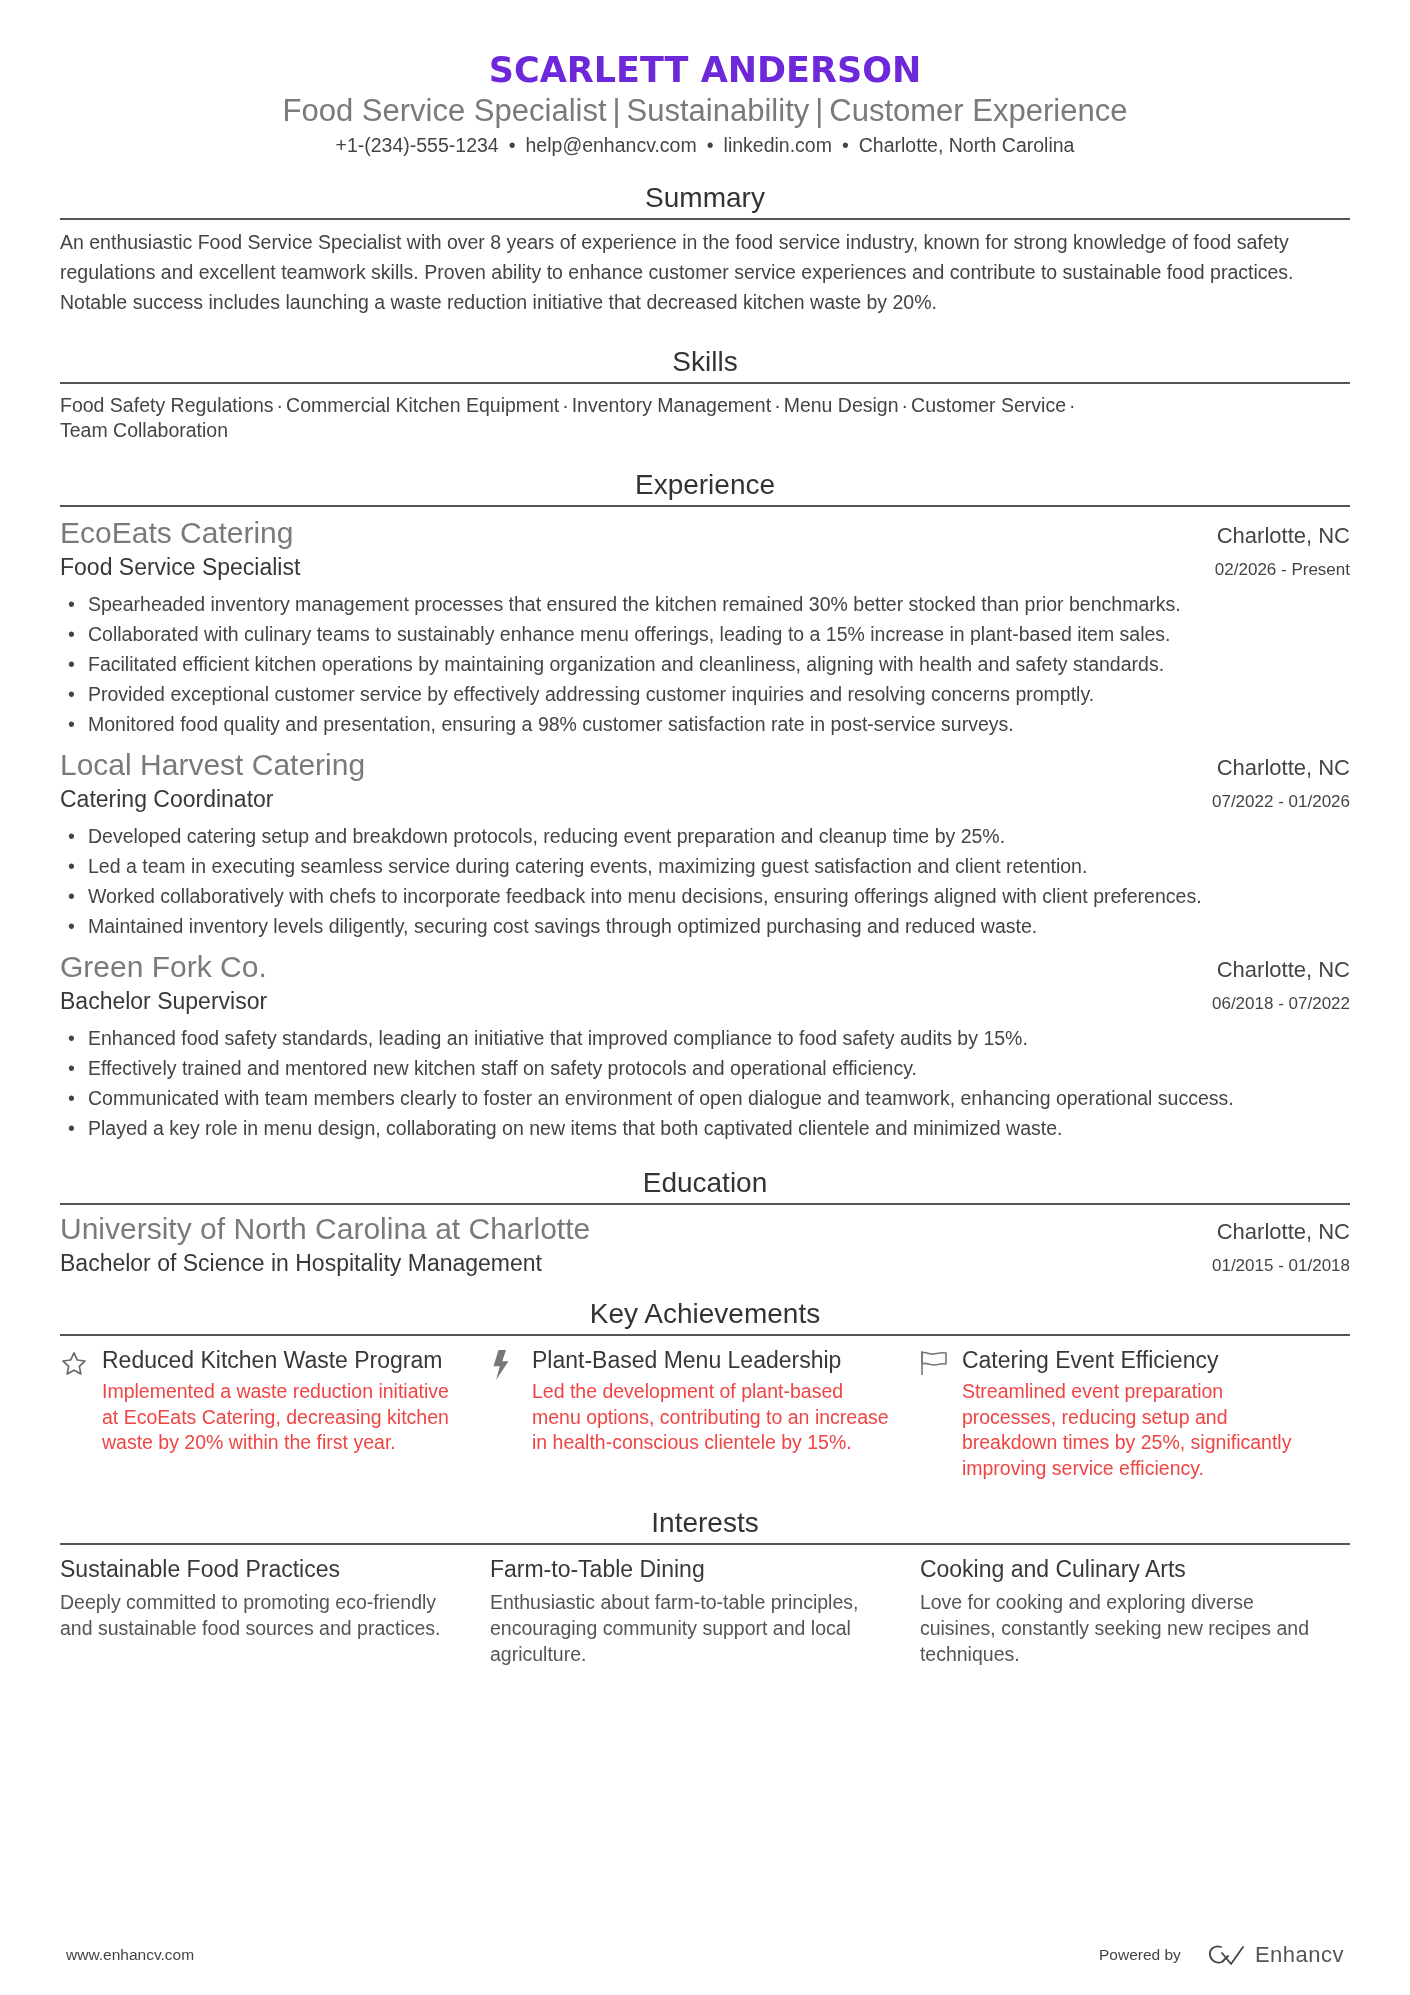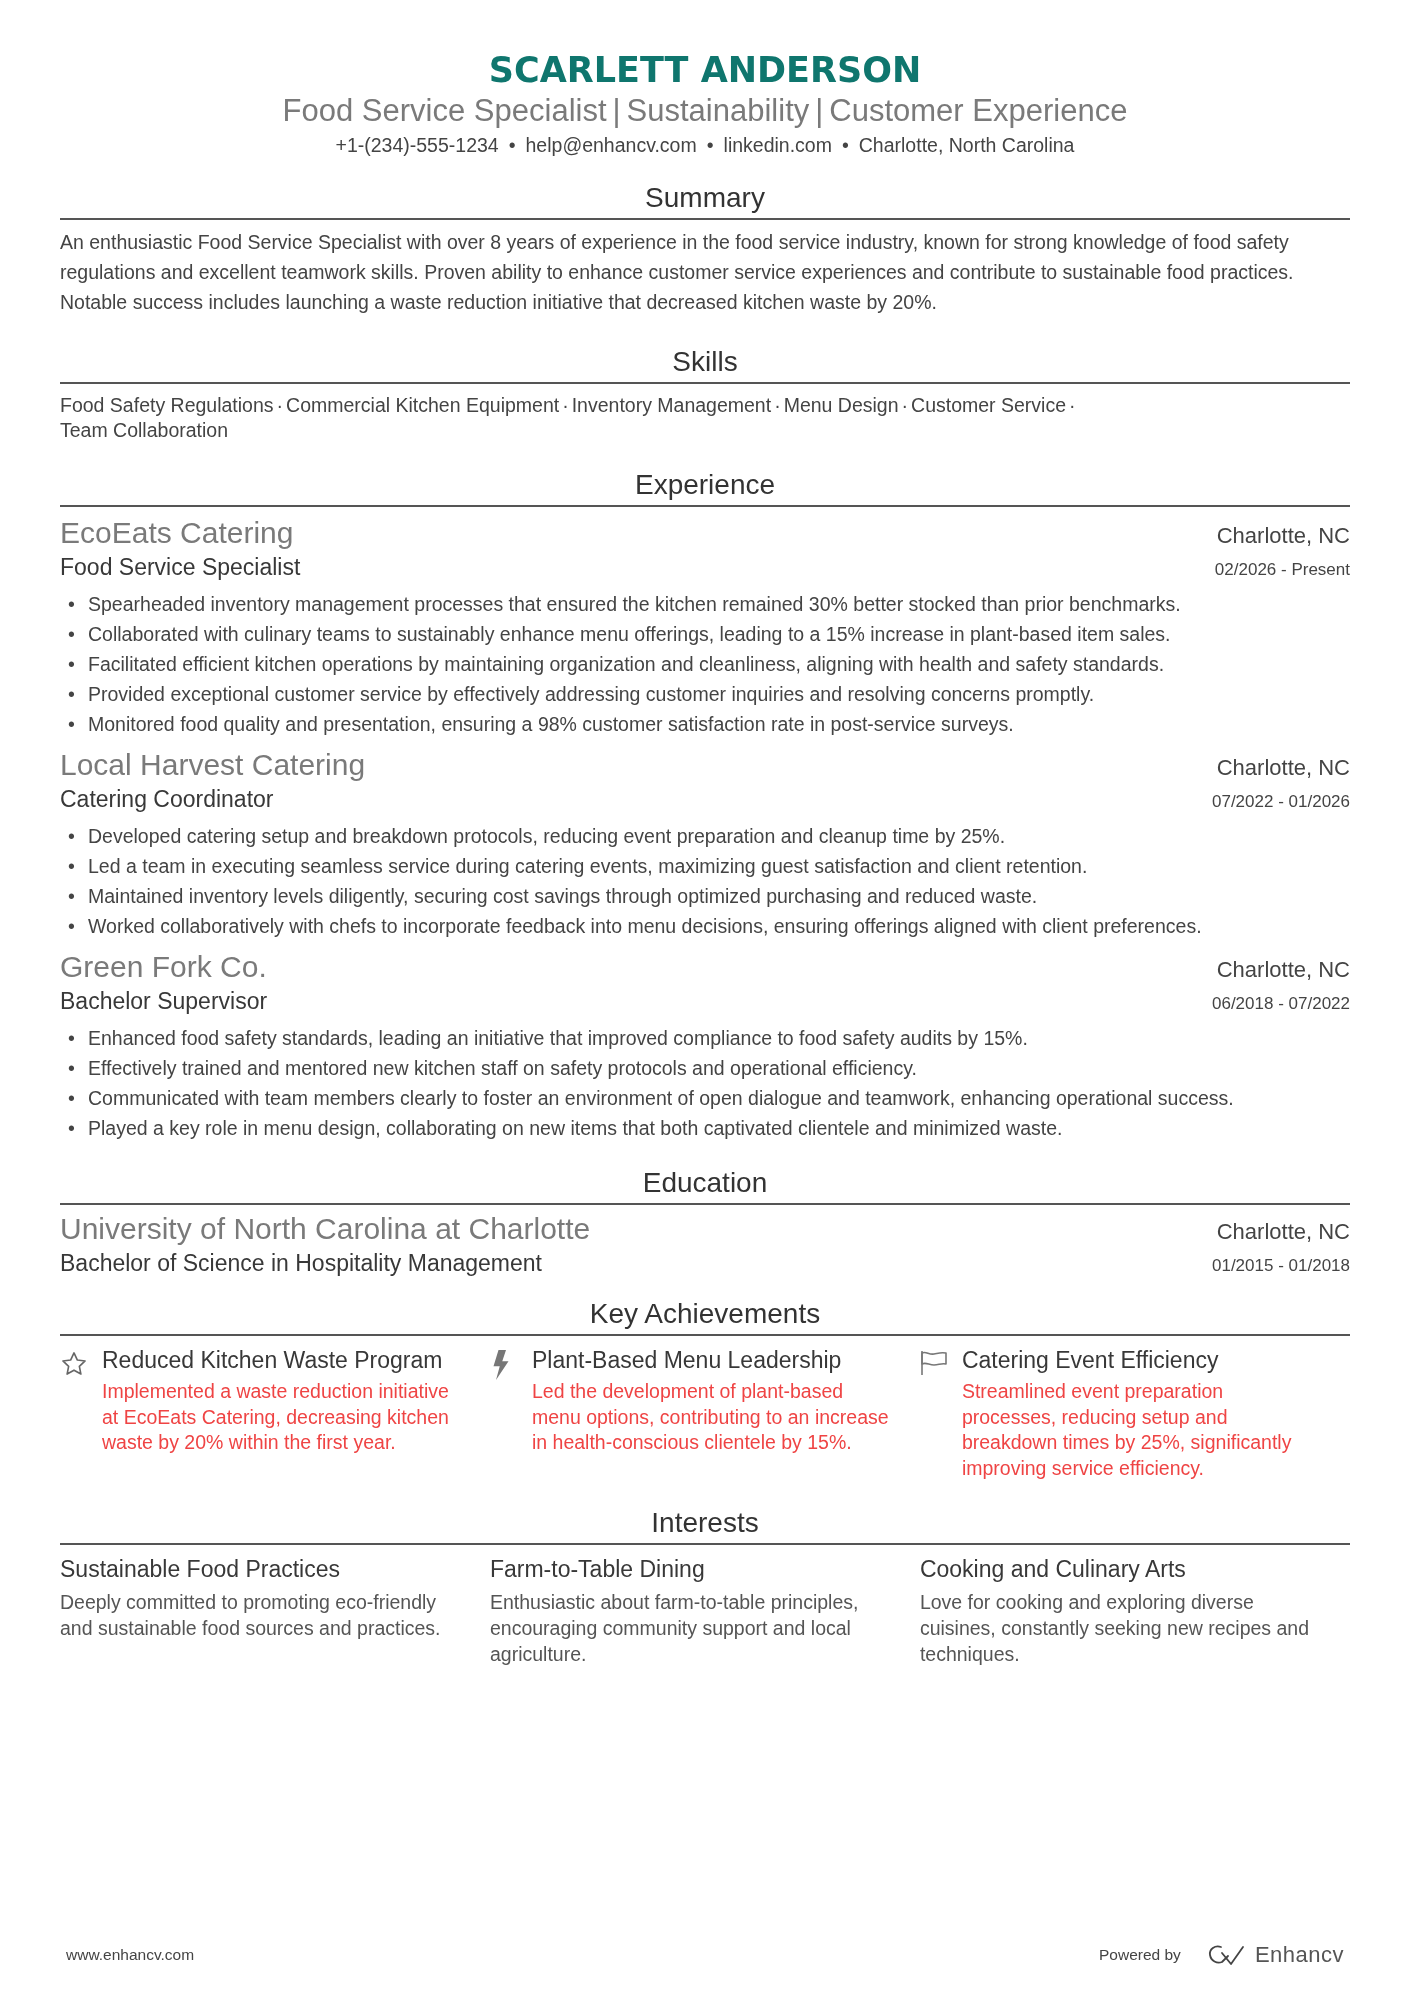--- a/index.html
+++ b/index.html
@@ -14,21 +14,21 @@
       width: 1410px;
       height: 1995px;
       padding: 0 60px;
     }
     .header { text-align: center; padding-top: 50px; }
     .name {
       font-family: "DejaVu Sans", sans-serif;
       font-weight: bold;
       font-size: 35px;
       letter-spacing: 0px;
-      color: #0f766e;
+      color: #6d28d9;
       line-height: 40px;
     }
     .headline {
       font-size: 31px;
       color: #7a7a7a;
       line-height: 38px;
       margin-top: 2px;
     }
     .headline .sep { display: inline-block; margin: 0 6px; color: #7a7a7a; }
     .contacts {
@@ -172,22 +172,22 @@
         <div class="company">Local Harvest Catering</div>
         <div class="location">Charlotte, NC</div>
       </div>
       <div class="row">
         <div class="role">Catering Coordinator</div>
         <div class="dates">07/2022 - 01/2026</div>
       </div>
       <ul class="bullets">
         <li>Developed catering setup and breakdown protocols, reducing event preparation and cleanup time by 25%.</li>
         <li>Led a team in executing seamless service during catering events, maximizing guest satisfaction and client retention.</li>
+        <li>Worked collaboratively with chefs to incorporate feedback into menu decisions, ensuring offerings aligned with client preferences.</li>
         <li>Maintained inventory levels diligently, securing cost savings through optimized purchasing and reduced waste.</li>
-        <li>Worked collaboratively with chefs to incorporate feedback into menu decisions, ensuring offerings aligned with client preferences.</li>
       </ul>
     </div>
 
     <div class="entry">
       <div class="row">
         <div class="company">Green Fork Co.</div>
         <div class="location">Charlotte, NC</div>
       </div>
       <div class="row">
         <div class="role">Bachelor Supervisor</div>

